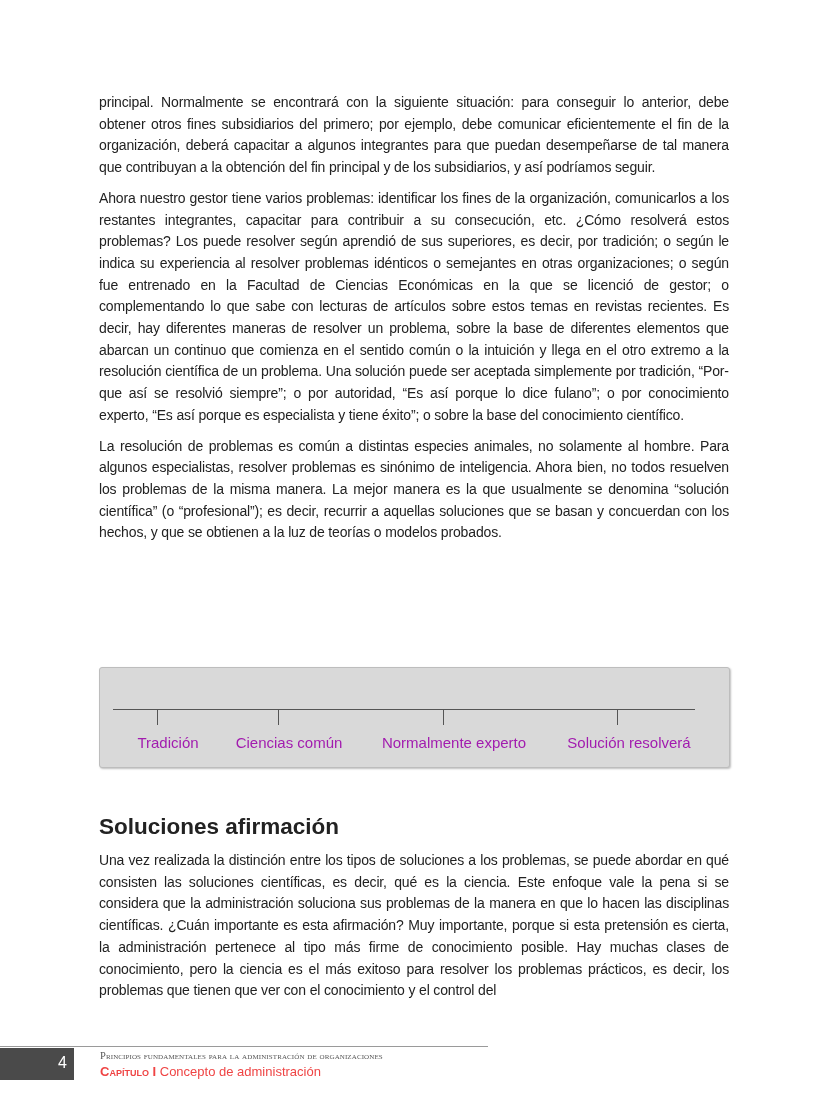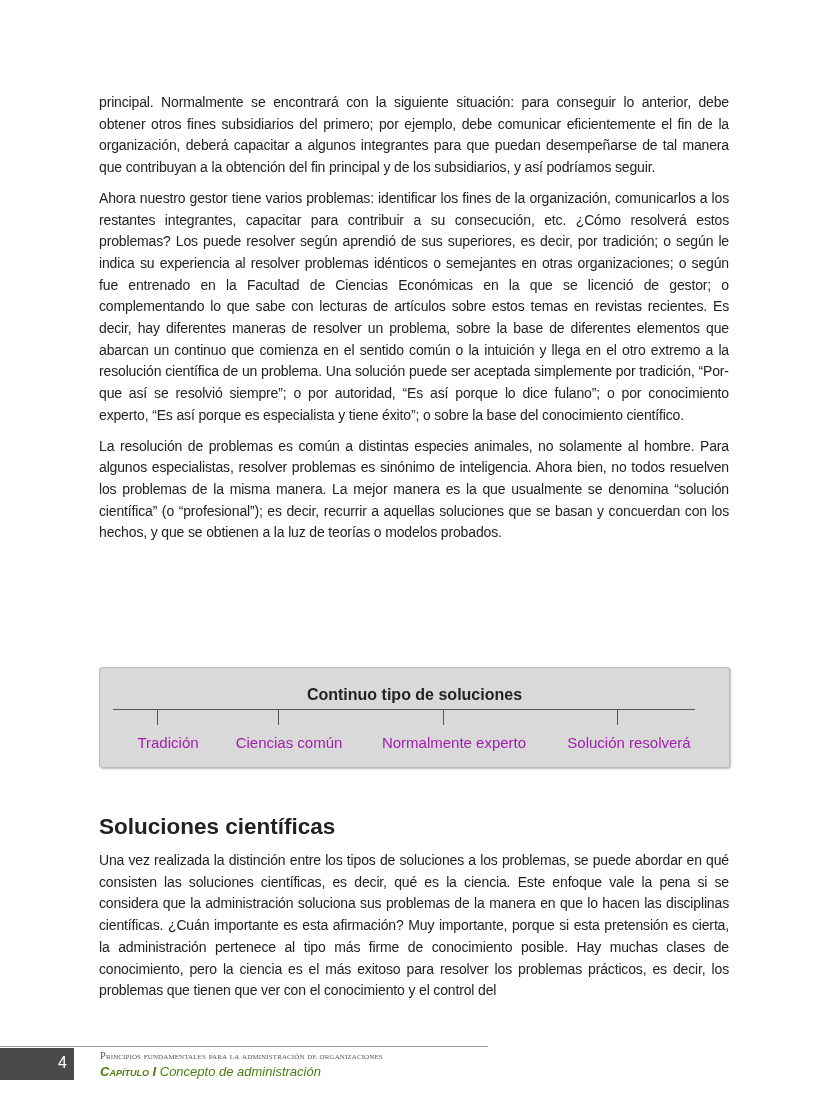--- a/index.html
+++ b/index.html
@@ -18,46 +18,45 @@
   .tick-label { position:absolute; top:66px; font-size:15px; color:#a21caf; white-space:nowrap;
                 transform:translateX(-50%); }
   .section-heading { position:absolute; left:99px; top:814px; font-size:22.5px; font-weight:bold;
                      margin:0; color:#222; }
   .page2 { position:absolute; left:99px; top:850px; width:630px; }
   .footer-block { position:absolute; left:0; top:1048px; width:74px; height:32px; background:#4a4a4a; }
   .footer-num { position:absolute; right:7px; top:6px; color:#fff; font-size:16px; }
   .footer-rule { position:absolute; left:0; top:1046px; width:488px; height:1px; background:#9a9a9a; }
   .footer-book { position:absolute; left:100px; top:1050px; font-size:10.5px; color:#555;
                  font-variant:small-caps; letter-spacing:0.1px;font-family:Liberation Serif, serif; }
-  .footer-chapter { position:absolute; left:100px; top:1064px; font-size:13px; color:#4d7c0f;font-style:italic; }
+  .footer-chapter { position:absolute; left:100px; top:1064px; font-size:13px; color:#ef4444; }
   .footer-chapter .cap { font-variant:small-caps; font-weight:bold; }
 </style>
 </head>
 <body>
 
 <div class="page">
   <p class="para">principal. Normalmente se encontrará con la siguiente situación: para conseguir lo anterior, debe obtener otros fines subsidiarios del primero; por ejemplo, debe comu­nicar eficientemente el fin de la organización, deberá capacitar a algunos integran­tes para que puedan desempeñarse de tal manera que contribuyan a la obtención del fin principal y de los subsidiarios, y así podríamos seguir.</p>
   <p class="para">Ahora nuestro gestor tiene varios problemas: identificar los fines de la organi­zación, comunicarlos a los restantes integrantes, capacitar para contribuir a su consecución, etc. ¿Cómo resolverá estos problemas? Los puede resolver según aprendió de sus superiores, es decir, por tradición; o según le indica su experien­cia al resolver problemas idénticos o semejantes en otras organizaciones; o según fue entrenado en la Facultad de Ciencias Económicas en la que se licenció de ges­tor; o complementando lo que sabe con lecturas de artículos sobre estos temas en revistas recientes. Es decir, hay diferentes maneras de resolver un problema, sobre la base de diferentes elementos que abarcan un continuo que comienza en el sentido común o la intuición y llega en el otro extremo a la resolución científica de un problema. Una solución puede ser aceptada simplemente por tradición, “Por­que así se resolvió siempre”; o por autoridad, “Es así porque lo dice fulano”; o por conocimiento experto, “Es así porque es especialista y tiene éxito”; o sobre la base del conocimiento científico.</p>
   <p class="para">La resolución de problemas es común a distintas especies animales, no solamente al hombre. Para algunos especialistas, resolver problemas es sinónimo de inteligen­cia. Ahora bien, no todos resuelven los problemas de la misma manera. La mejor manera es la que usualmente se denomina “solución científica” (o “profesional”); es decir, recurrir a aquellas soluciones que se basan y concuerdan con los hechos, y que se obtienen a la luz de teorías o modelos probados.</p>
 </div>
 
 <div class="diagram">
-  <div class="diagram-title">Continuo tipo de soluciones</div>
   <div class="diagram-line"></div>
   <div class="tick" style="left:57px"></div>
   <div class="tick" style="left:178px"></div>
   <div class="tick" style="left:343px"></div>
   <div class="tick" style="left:517px"></div>
   <div class="tick-label" style="left:68px">Tradición</div>
   <div class="tick-label" style="left:189px">Ciencias común</div>
   <div class="tick-label" style="left:354px">Normalmente experto</div>
   <div class="tick-label" style="left:529px">Solución resolverá</div>
 </div>
 
-<h2 class="section-heading">Soluciones científicas</h2>
+<h2 class="section-heading">Soluciones afirmación</h2>
 
 <div class="page2">
   <p class="para">Una vez realizada la distinción entre los tipos de soluciones a los problemas, se pue­de abordar en qué consisten las soluciones científicas, es decir, qué es la ciencia. Este enfoque vale la pena si se considera que la administración soluciona sus pro­blemas de la manera en que lo hacen las disciplinas científicas. ¿Cuán importante es esta afirmación? Muy importante, porque si esta pretensión es cierta, la adminis­tración pertenece al tipo más firme de conocimiento posible. Hay muchas clases de conocimiento, pero la ciencia es el más exitoso para resolver los problemas prácti­cos, es decir, los problemas que tienen que ver con el conocimiento y el control del</p>
 </div>
 
 <div class="footer-rule"></div>
 <div class="footer-block">
   <span class="footer-num">4</span>
 </div>
 <div class="footer-book">Principios fundamentales para la administración de organizaciones</div>

